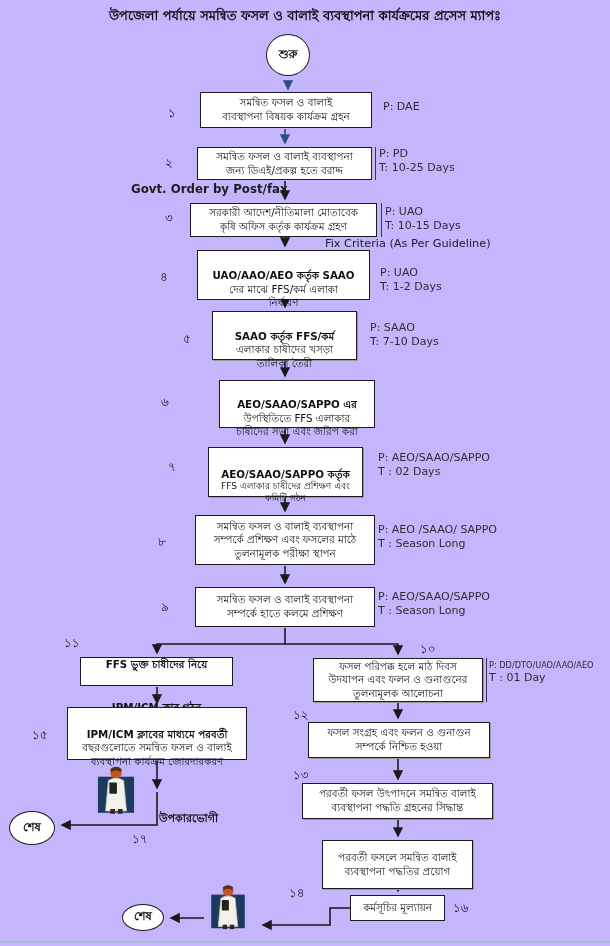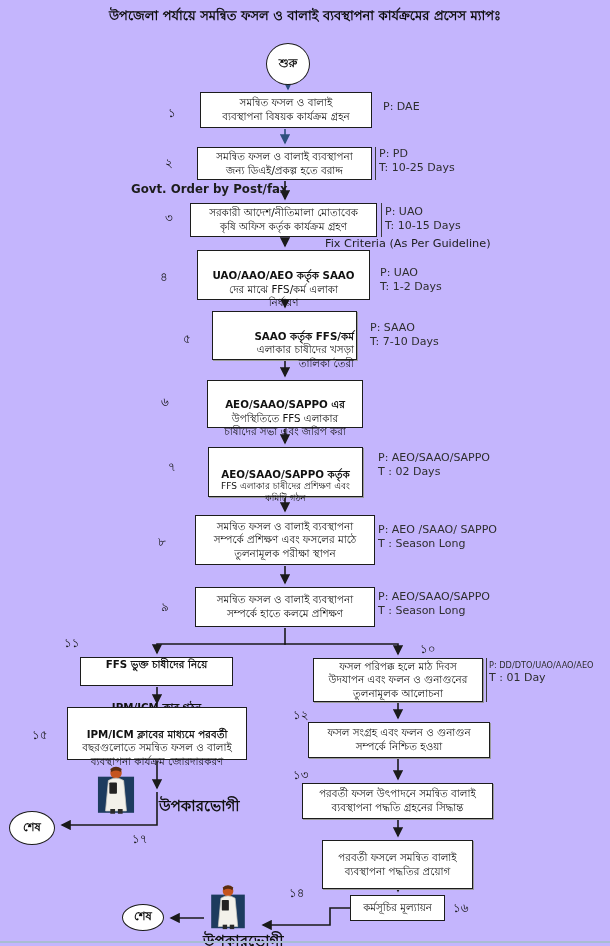--- a/index.html
+++ b/index.html
@@ -28,21 +28,21 @@
   .box .b{font-weight:bold;margin-top:29px;}
   .box .sm{font-size:9px;}
   .dbl{box-shadow:1px 1px 0 0 #9a9a9a;}
   .stepnum{position:absolute;font-size:12px;color:#141414;}
   .ann{position:absolute;font-size:11px;color:#2e2e2e;line-height:1.3;white-space:nowrap;}
   .ann .sm{font-size:8.2px;}
   .flabel{position:absolute;font-size:11.3px;color:#1d1d1d;white-space:nowrap;}
   .flabel.bold{font-weight:bold;font-size:11.8px;}
   .vdiv{position:absolute;width:1px;background:#3a3a3a;}
   .person{position:absolute;}
-  .benef{position:absolute;font-size:15px;font-weight:bold;color:#111;white-space:nowrap;}
+  .benef{position:absolute;font-size:11px;font-weight:bold;color:#111;white-space:nowrap;margin-top:16px;}
   .footer-line{position:absolute;left:0;top:941px;width:610px;height:2px;background:#a9bdd2;}
 </style>
 </head>
 <body>
 
 <div id="canvas">
 
   <svg id="connectors" viewBox="0 0 610 946">
     <defs>
       <marker id="mk" viewBox="0 0 10 10" refX="8.5" refY="5" markerWidth="6.5" markerHeight="6.5" orient="auto">
@@ -74,21 +74,21 @@
       <path d="M157,687 L157,703" marker-end="url(#mk)"></path>
       <path d="M157,761 L157,788" marker-end="url(#mk)"></path>
       <path d="M157,792 L157,825 L62,825" marker-end="url(#mk)"></path>
       <path d="M350,908 L330,908 L330,925 L263,925" marker-end="url(#mk)"></path>
       <path d="M204,918 L171,918" marker-end="url(#mk)"></path>
     </g>
   </svg>
 
   <div class="title">উপজেলা পর্যায়ে সমন্বিত ফসল ও বালাই ব্যবস্থাপনা কার্যক্রমের প্রসেস ম্যাপঃ</div>
 
-  <div class="terminator" style="left:266px;top:43px;width:44px;height:42px;font-family:Liberation Mono, monospace;">
+  <div class="terminator" style="left:266px;top:34px;width:44px;height:42px;font-family:Liberation Mono, monospace;">
     <span>শুরু</span>
   </div>
   <div class="terminator" style="left:9px;top:811px;width:46px;height:34px;">
     <span>শেষ</span>
   </div>
   <div class="terminator" style="left:122px;top:904px;width:42px;height:27px;">
     <span>শেষ</span>
   </div>
 
   <div class="box" style="left:200px;top:92px;width:172px;height:36px;">
@@ -101,26 +101,26 @@
   </div>
   <div class="box" style="left:190px;top:203px;width:187px;height:34px;">
     <span class="ln">সরকারী আদেশ/নীতিমালা মোতাবেক</span>
     <span class="ln">কৃষি অফিস কর্তৃক কার্যক্রম গ্রহণ</span>
   </div>
   <div class="box" style="left:197px;top:250px;width:173px;height:50px;">
     <span class="ln b">UAO/AAO/AEO কর্তৃক SAAO</span>
     <span class="ln">দের  মাঝে FFS/কর্ম এলাকা</span>
     <span class="ln">নির্ধারণ</span>
   </div>
-  <div class="box dbl" style="left:212px;top:311px;width:145px;height:49px;align-items:flex-end;">
+  <div class="box dbl" style="left:212px;top:311px;width:145px;height:49px;">
     <span class="ln b">SAAO কর্তৃক FFS/কর্ম</span>
     <span class="ln">এলাকার চাষীদের খসড়া</span>
     <span class="ln">তালিকা তৈরী</span>
   </div>
-  <div class="box" style="left:207px;top:380px;width:156px;height:48px;align-items:center;">
+  <div class="box" style="left:219px;top:380px;width:156px;height:48px;align-items:center;">
     <span class="ln b">AEO/SAAO/SAPPO এর</span>
     <span class="ln">উপস্থিতিতে FFS এলাকার</span>
     <span class="ln">চাষীদের সভা এবং জরিপ করা</span>
   </div>
   <div class="box dbl" style="left:208px;top:447px;width:155px;height:50px;">
     <span class="ln b">AEO/SAAO/SAPPO কর্তৃক</span>
     <span class="ln sm">FFS এলাকার চাষীদের প্রশিক্ষণ এবং</span>
     <span class="ln sm">কমিটি গঠন</span>
   </div>
   <div class="box" style="left:195px;top:515px;width:180px;height:50px;">

